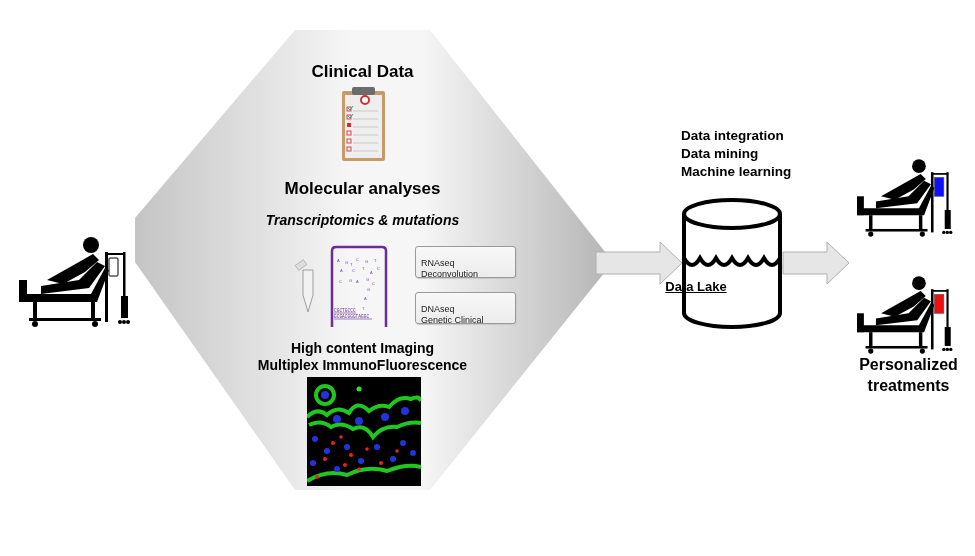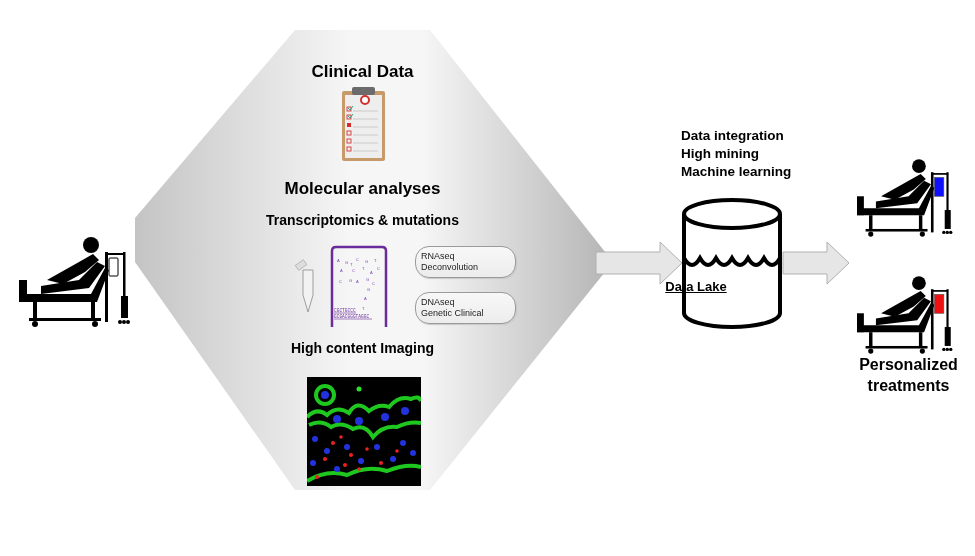--- a/index.html
+++ b/index.html
@@ -3,25 +3,25 @@
   <meta charset="utf-8">
   <style>
     html, body { margin: 0; padding: 0; background: #ffffff; }
     body { width: 975px; height: 556px; position: relative; overflow: hidden;
            font-family: "Liberation Sans", sans-serif; color: #000; }
     .abs { position: absolute; }
     #hexagon { position: absolute; left: 0; top: 0; width: 975px; height: 556px; }
     .t-bold { font-weight: bold; white-space: nowrap; text-align: center; }
     #clinical-title { left: 250px; top: 62px; width: 225px; font-size: 17px; }
     #molecular-title { left: 240px; top: 179px; width: 245px; font-size: 17px; }
-    #transcript-title { left: 240px; top: 212px; width: 245px; font-size: 14px; }
+    #transcript-title { left: 240px; top: 212px; width: 245px; font-size: 14px; font-style: italic; }
     #imaging-title { left: 230px; top: 340px; width: 265px; font-size: 14px; line-height: 17px; }
     .seq-box { position: absolute; left: 415px; width: 101px; height: 32px; border: 1px solid #9a9a9a;
-               border-radius: 14px; background: linear-gradient(#f8f8f8, #ececec); box-shadow: 1px 1px 1px #c8c8c8;
-               font-size: 9px; line-height: 11px; padding: 4px 0 0 5px; box-sizing: border-box; color: #222; }
+               border-radius: 3px; background: linear-gradient(#f8f8f8, #ececec); box-shadow: 1px 1px 1px #c8c8c8;
+               font-size: 9px; line-height: 11px; padding: 11px 0 0 5px; box-sizing: border-box; color: #222; }
     #rnaseq-box { top: 246px; }
     #dnaseq-box { top: 292px; }
     #ml-list { left: 681px; top: 127px; font-size: 13.5px; font-weight: bold; line-height: 18px; white-space: nowrap; }
     #lake-label { left: 648px; top: 279px; width: 96px; text-align: center; font-size: 13px; font-weight: bold; text-decoration: underline; }
     #personalized-label { left: 846px; top: 354px; width: 125px; text-align: center; font-size: 16px; font-weight: bold; line-height: 21px; }
     #if-image { left: 307px; top: 377px; width: 114px; height: 109px; background: #000; overflow: hidden; }
   </style>
 </head>
 <body>
 
@@ -151,20 +151,21 @@
   <div>RNAseq</div>
   <div>Deconvolution</div>
 </div>
 <div id="dnaseq-box" class="seq-box">
   <div>DNAseq</div>
   <div>Genetic Clinical</div>
 </div>
 
 <div id="imaging-title" class="abs t-bold">
   <div>High content Imaging</div>
+  <div>Multiplex ImmunoFluorescence</div>
 </div>
 
 <div id="if-image" class="abs">
   <svg width="114" height="109" viewBox="0 0 114 109">
     <rect width="114" height="109" fill="#000"></rect>
     <g fill="none" stroke="#1fc81f" stroke-width="4">
       <circle cx="18" cy="18" r="9"></circle>
       <path d="M0,40 Q10,30 20,38 Q30,28 42,36 Q50,22 62,34 Q72,26 82,30 Q92,18 104,22 Q112,18 114,24"></path>
       <path d="M2,48 Q14,42 24,50 Q34,44 46,52 Q58,46 66,60 Q76,48 90,50 Q102,44 114,46"></path>
       <path d="M0,104 Q20,92 40,98 Q60,88 80,94 Q100,86 114,90"></path>
@@ -197,21 +198,21 @@
         <circle cx="74" cy="86" r="2"></circle>
         <circle cx="90" cy="74" r="1.8"></circle>
       <circle cx="10" cy="100" r="2"></circle>
         <circle cx="52" cy="92" r="1.8"></circle>
     </g>
   </svg>
 </div>
 
 <div id="ml-list" class="abs">
   <div>Data integration</div>
-  <div>High mining</div>
+  <div>Data mining</div>
   <div>Machine learning</div>
 </div>
 
 <div id="lake-label" class="abs">Data Lake</div>
 
 <div id="personalized-label" class="abs">
   <div>Personalized</div>
   <div>treatments</div>
 </div>
 

